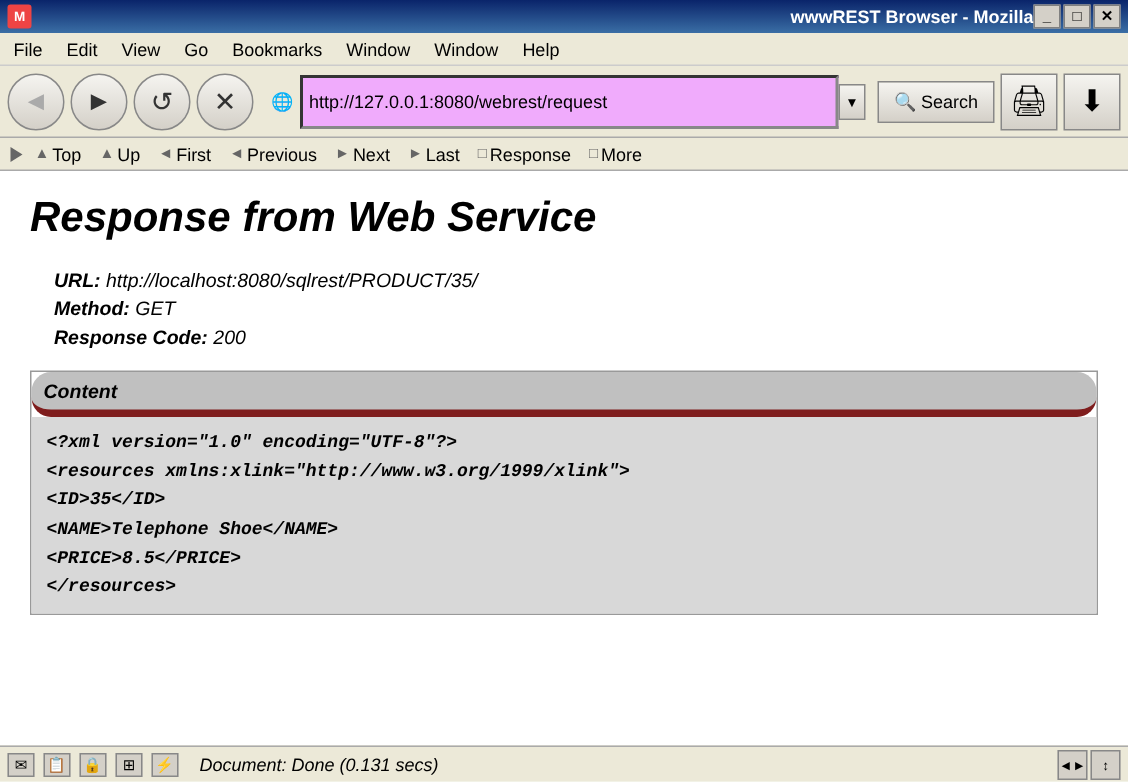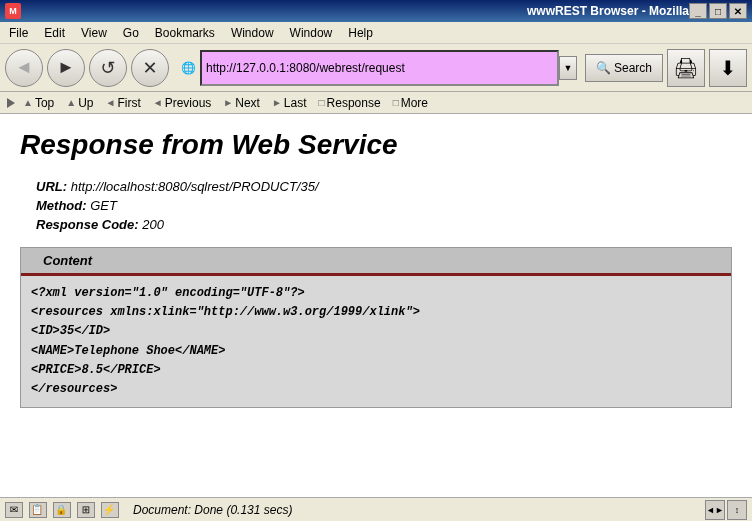--- a/index.html
+++ b/index.html
@@ -155,24 +155,25 @@
     }
     .info-section { margin-bottom: 15px; margin-left: 16px; }
     .info-line { font-size: 13px; margin-bottom: 4px; }
     .info-label { font-weight: bold; }
     .content-box {
       border: 1px solid #999;
       margin-top: 10px;
     }
     .content-box-header {
       background: #c0c0c0;
-      padding: 5px 22px;
+      padding: 5px 8px;
       font-weight: bold;
       font-size: 13px;
-      border-bottom: 3px solid #7f1d1d;
+      border-bottom: 5px solid #7f1d1d;
+      border-radius: 13px;
     }
     .content-box-body {
       background: #d8d8d8;
       padding: 8px 10px;
       font-family: 'Courier New', monospace;
       font-size: 12px;
       line-height: 1.6;
     }
     .content-box-body div { font-weight: bold; }
 

